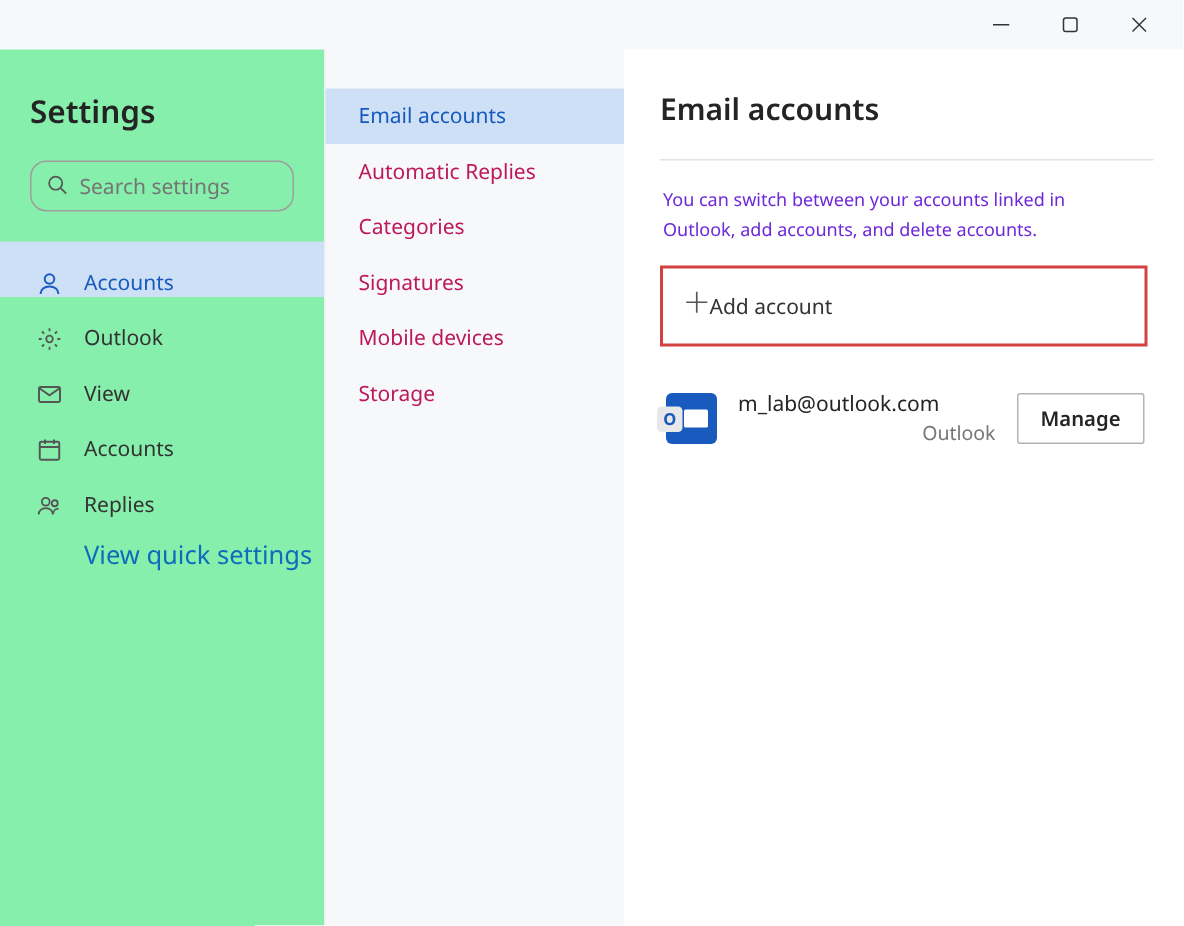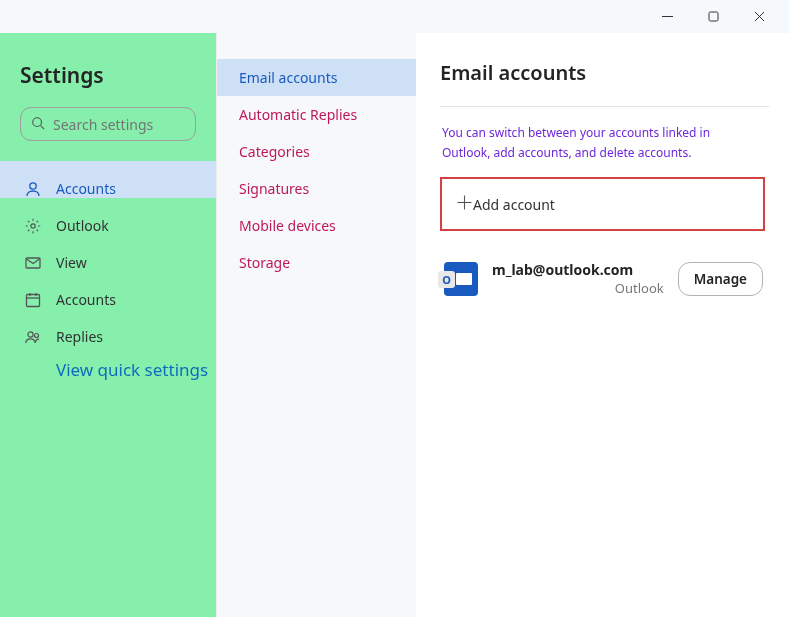--- a/index.html
+++ b/index.html
@@ -41,23 +41,23 @@
     .desc { font-size:12px; color:#6d28d9; line-height:20px; padding:16px 6px 14px 2px; }
     .add-row { border:2.5px solid #d34141; height:54px; display:flex; align-items:center; padding-left:14px; gap:0; cursor:pointer; }
     .add-row svg { width:17px; height:17px; color:#555; }
     .add-row span { font-size:14px; color:#333; }
 
     .acct-row { display:flex; align-items:center; gap:14px; padding:30px 2px 0 4px; }
     .acct-icon { width:34px; height:34px; background:#185abd; border-radius:4px; display:flex; align-items:center; justify-content:center; position:relative; flex-shrink:0; }
     .acct-icon .o { position:absolute; left:-6px; width:17px; height:17px; background:#e8e8e8; border-radius:3px; display:flex; align-items:center; justify-content:center; font-size:11px; font-weight:700; color:#185abd; }
     .acct-icon .env { width:16px; height:12px; background:#fff; border-radius:1px; margin-left:6px; }
     .acct-meta { flex:1; line-height:18px; }
-    .acct-email { font-size:14px; font-weight:700; color:#242424; }
+    .acct-email { font-size:14px; font-weight:400; color:#242424; }
     .acct-type { font-size:13px; color:#797775;text-align:right; }
-    .manage { height:34px; padding:0 15px; border:1px solid #b3b3b3; border-radius:12px; background:#fff; font-size:13.5px; font-weight:600; color:#242424; cursor:pointer; }
+    .manage { height:34px; padding:0 15px; border:1px solid #b3b3b3; border-radius:2px; background:#fff; font-size:13.5px; font-weight:600; color:#242424; cursor:pointer; }
   </style>
 </head>
 <body>
 
 <div class="titlebar">
   <div class="wc-btn">
     <svg viewBox="0 0 11 11">
         <line x1="0" y1="5.5" x2="11" y2="5.5" stroke="currentColor" stroke-width="1"></line>
       </svg>
   </div>

